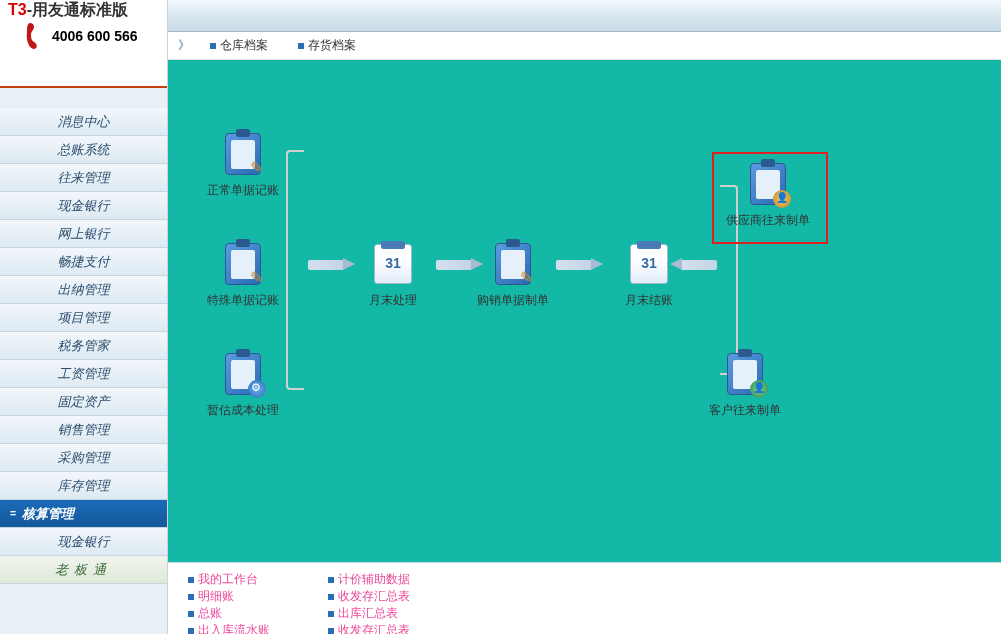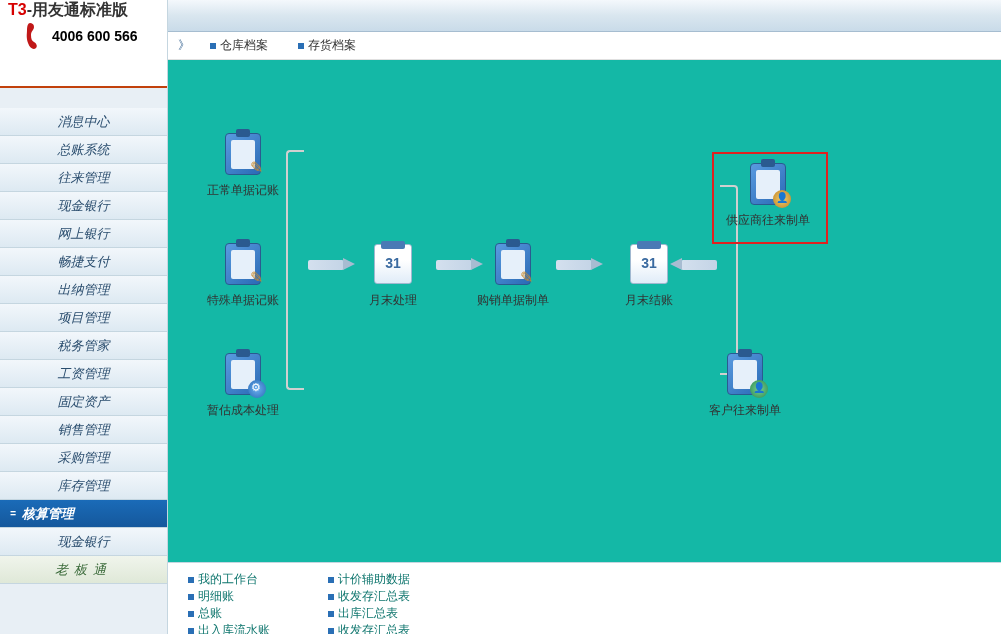--- a/index.html
+++ b/index.html
@@ -193,21 +193,21 @@
       display: flex;
       height: 18px;
       align-items: center;
     }
     .bottom-link {
       display: flex;
       align-items: center;
       width: 140px;
       cursor: pointer;
       font-size: 12px;
-      color: #0f766e;
+      color: #ec4899;
     }
     
     .icon-clipboard {
       width: 36px; height: 42px;
       background: linear-gradient(135deg, #5a9be0, #2a6ab5);
       border-radius: 4px;
       position: relative;
       border: 1px solid #2a5a90;
     }
     .icon-clipboard::before {

